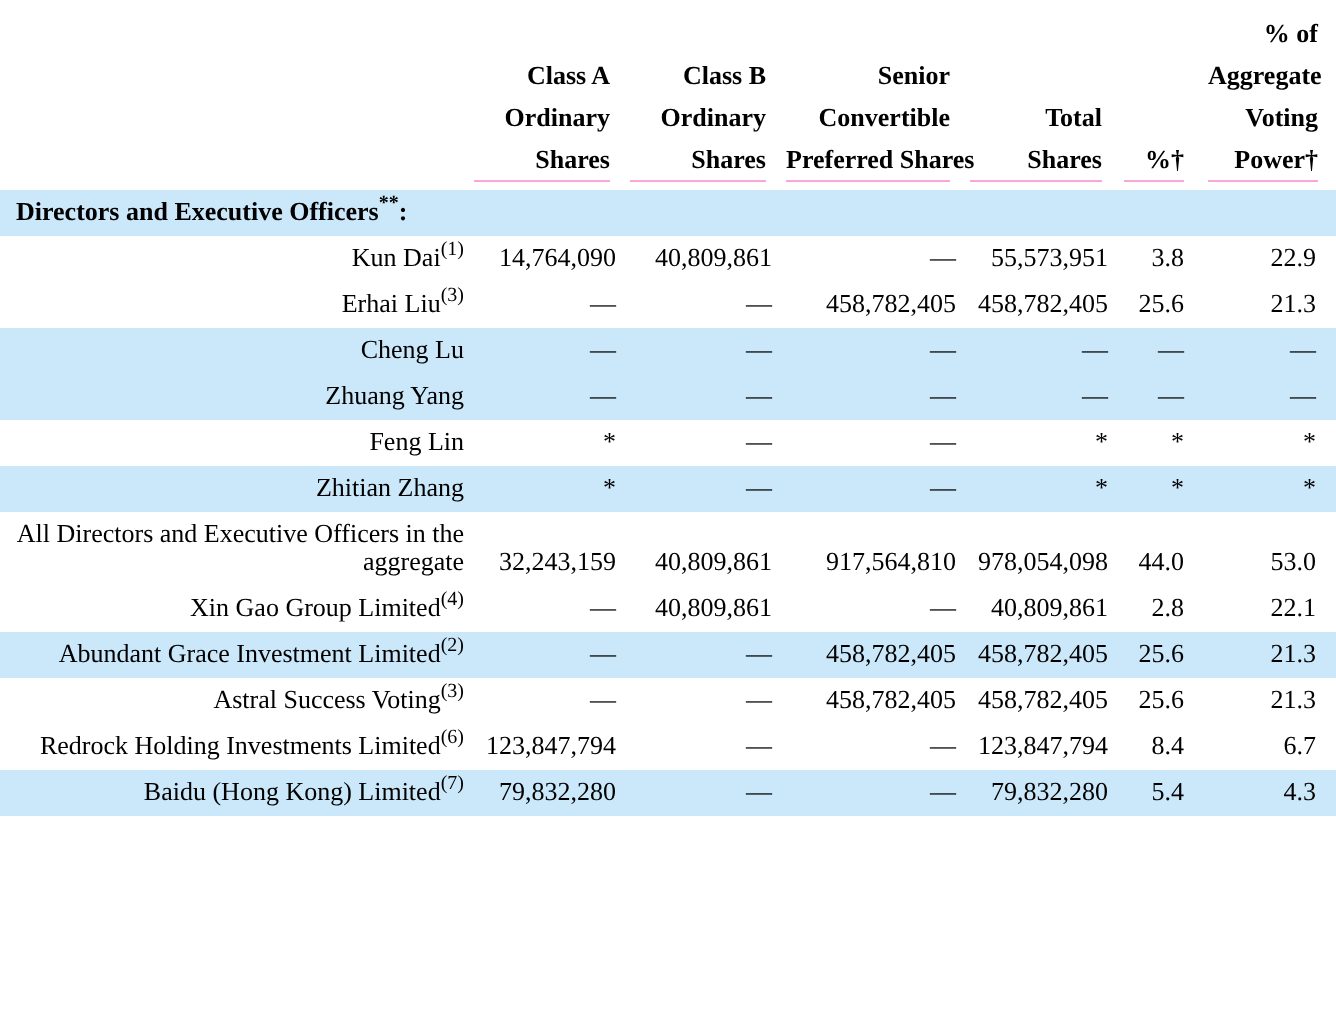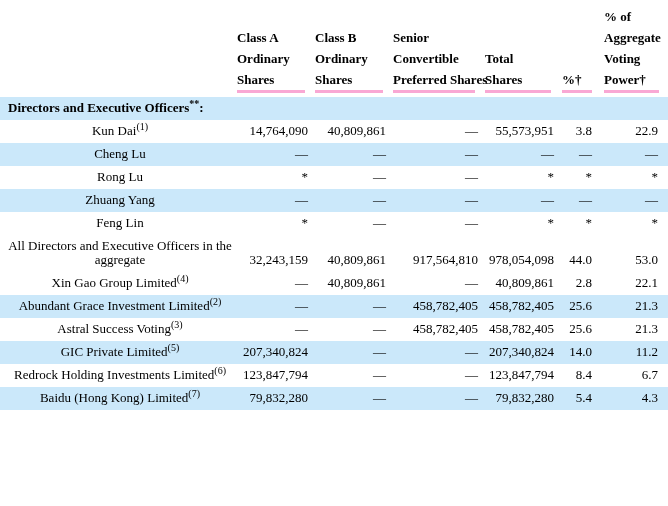--- a/index.html
+++ b/index.html
@@ -4,26 +4,26 @@
 <style>
   html,body{margin:0;padding:0;background:#fff;}
   .page{
     width:668px;height:506px;box-sizing:border-box;
     background:#fff;color:#000;
     font-family:"Liberation Serif", serif;
     padding-top:6px;overflow:hidden;
   }
   table{border-collapse:collapse;width:668px;table-layout:fixed;}
   th{vertical-align:bottom;padding:0 0 4px 0;font-weight:bold;font-size:13px;}
-  .hblock{margin:0 5px;border-bottom:3px solid #f9a8d4;text-align:left;line-height:21px;white-space:nowrap;}
+  .hblock{margin:0 5px;border-bottom:1px solid #f9a8d4;text-align:right;line-height:21px;white-space:nowrap;}
   th.name-col .hblock{border-bottom:none;}
   th.col-pct .hblock{margin:0 2px 0 6px;}
   th.col-voting .hblock{margin:0 9px 0 10px;}
   tbody td{font-size:13px;line-height:14px;padding:4px 2px 5px 2px;vertical-align:bottom;}
-  td.name{text-align:center;padding-left:8px;padding-right:0;}
+  td.name{text-align:right;padding-left:8px;padding-right:0;}
   td.num{text-align:right;white-space:nowrap;}
   td.col-voting{padding-right:10px;text-align:right;}
   tr.shaded{background:var(--stripe,#cbe8fa);}
   td.section-td{font-weight:bold;padding-left:8px;font-size:13px;}
   sup{font-size:10px;line-height:0;}
 </style>
 </head>
 <body>
 
 <div class="page">
@@ -93,61 +93,70 @@
     <td class="name"><span class="lbl">Kun Dai</span><sup>(1)</sup></td>
     <td class="num">14,764,090</td>
     <td class="num">40,809,861</td>
     <td class="num">—</td>
     <td class="num">55,573,951</td>
     <td class="num">3.8</td>
     <td class="num col-voting">22.9</td>
   </tr>
 
 
+  <tr>
+    <td class="name"><span class="lbl">Erhai Liu</span><sup>(3)</sup></td>
+    <td class="num">—</td>
+    <td class="num">—</td>
+    <td class="num">458,782,405</td>
+    <td class="num">458,782,405</td>
+    <td class="num">25.6</td>
+    <td class="num col-voting">21.3</td>
+  </tr>
 
   <tr class="shaded">
     <td class="name"><span class="lbl">Cheng Lu</span><sup></sup></td>
     <td class="num">—</td>
     <td class="num">—</td>
     <td class="num">—</td>
     <td class="num">—</td>
     <td class="num">—</td>
     <td class="num col-voting">—</td>
   </tr>
 
-  <tr>
-    <td class="name"><span class="lbl">Rong Lu</span><sup></sup></td>
+
+  <tr class="shaded">
+    <td class="name"><span class="lbl">Zhuang Yang</span><sup></sup></td>
+    <td class="num">—</td>
+    <td class="num">—</td>
+    <td class="num">—</td>
+    <td class="num">—</td>
+    <td class="num">—</td>
+    <td class="num col-voting">—</td>
+  </tr>
+
+  <tr>
+    <td class="name"><span class="lbl">Feng Lin</span><sup></sup></td>
     <td class="num">*</td>
     <td class="num">—</td>
     <td class="num">—</td>
     <td class="num">*</td>
     <td class="num">*</td>
     <td class="num col-voting">*</td>
   </tr>
 
   <tr class="shaded">
-    <td class="name"><span class="lbl">Zhuang Yang</span><sup></sup></td>
-    <td class="num">—</td>
-    <td class="num">—</td>
-    <td class="num">—</td>
-    <td class="num">—</td>
-    <td class="num">—</td>
-    <td class="num col-voting">—</td>
-  </tr>
-
-  <tr>
-    <td class="name"><span class="lbl">Feng Lin</span><sup></sup></td>
+    <td class="name"><span class="lbl">Zhitian Zhang</span><sup></sup></td>
     <td class="num">*</td>
     <td class="num">—</td>
     <td class="num">—</td>
     <td class="num">*</td>
     <td class="num">*</td>
     <td class="num col-voting">*</td>
   </tr>
-
 
   <tr>
     <td class="name"><span class="lbl">All Directors and Executive Officers in the aggregate</span><sup></sup></td>
     <td class="num">32,243,159</td>
     <td class="num">40,809,861</td>
     <td class="num">917,564,810</td>
     <td class="num">978,054,098</td>
     <td class="num">44.0</td>
     <td class="num col-voting">53.0</td>
   </tr>
@@ -176,29 +185,20 @@
   <tr>
     <td class="name"><span class="lbl">Astral Success Voting</span><sup>(3)</sup></td>
     <td class="num">—</td>
     <td class="num">—</td>
     <td class="num">458,782,405</td>
     <td class="num">458,782,405</td>
     <td class="num">25.6</td>
     <td class="num col-voting">21.3</td>
   </tr>
 
-  <tr class="shaded">
-    <td class="name"><span class="lbl">GIC Private Limited</span><sup>(5)</sup></td>
-    <td class="num">207,340,824</td>
-    <td class="num">—</td>
-    <td class="num">—</td>
-    <td class="num">207,340,824</td>
-    <td class="num">14.0</td>
-    <td class="num col-voting">11.2</td>
-  </tr>
 
   <tr>
     <td class="name"><span class="lbl">Redrock Holding Investments Limited</span><sup>(6)</sup></td>
     <td class="num">123,847,794</td>
     <td class="num">—</td>
     <td class="num">—</td>
     <td class="num">123,847,794</td>
     <td class="num">8.4</td>
     <td class="num col-voting">6.7</td>
   </tr>

